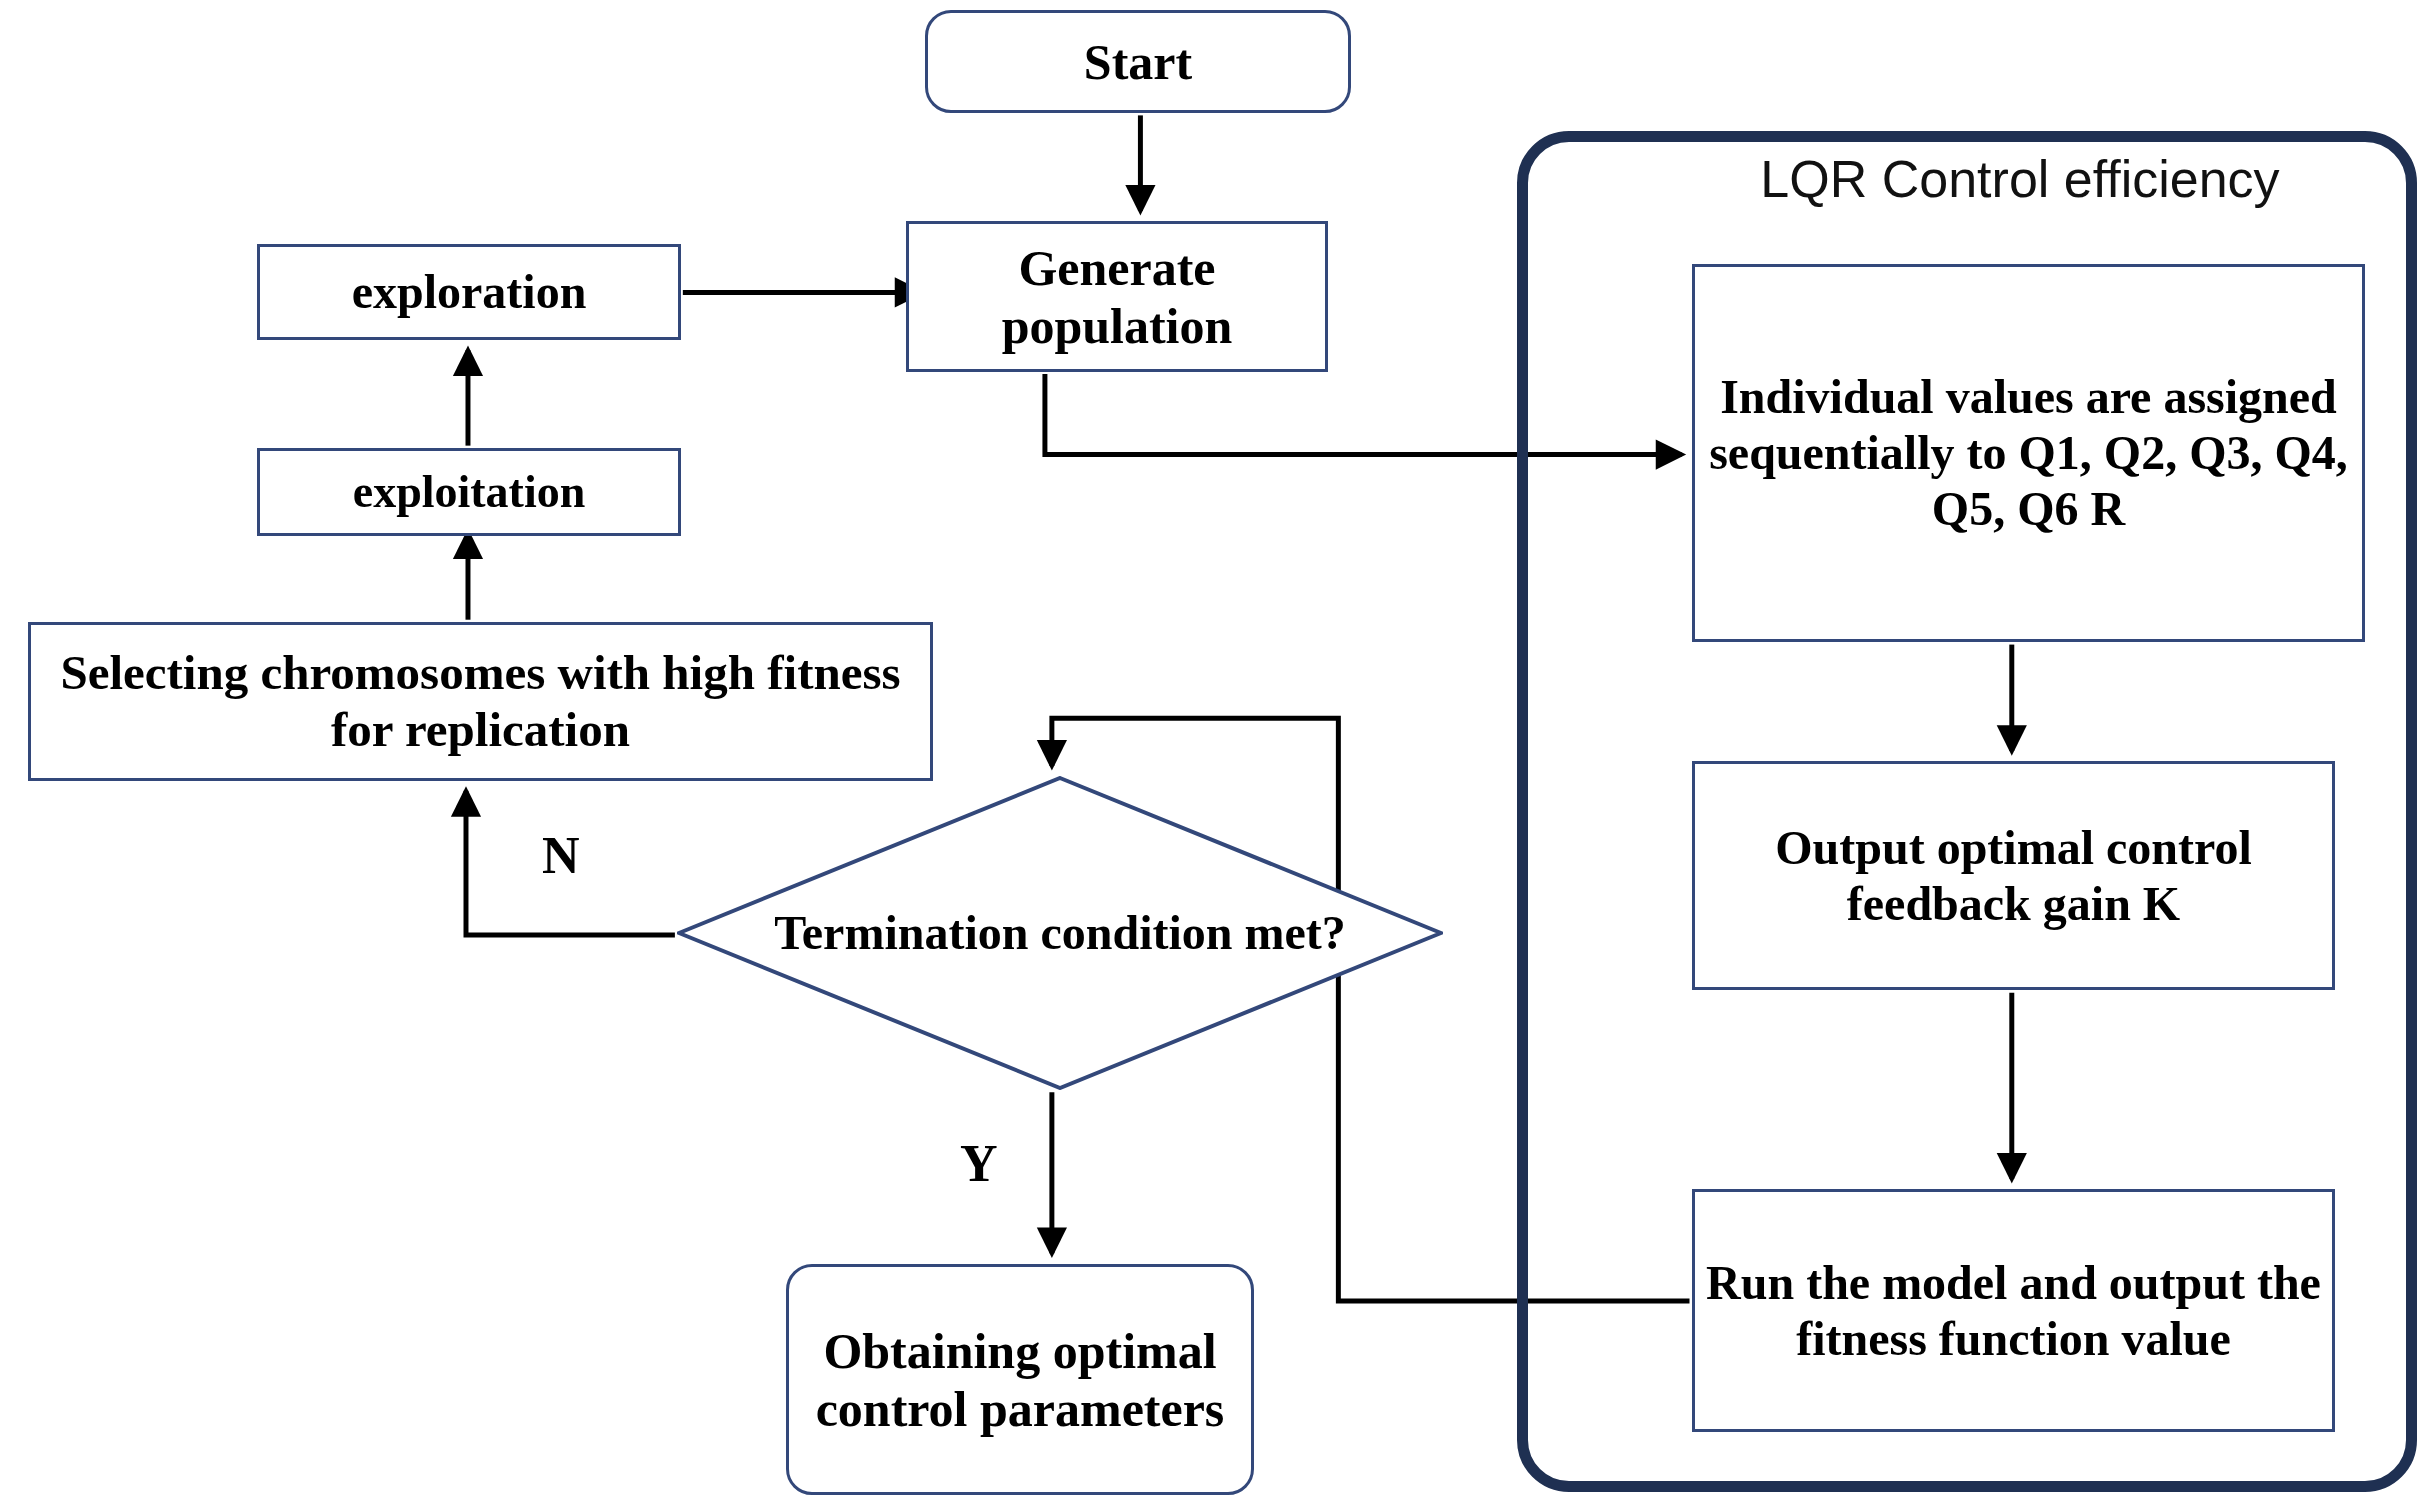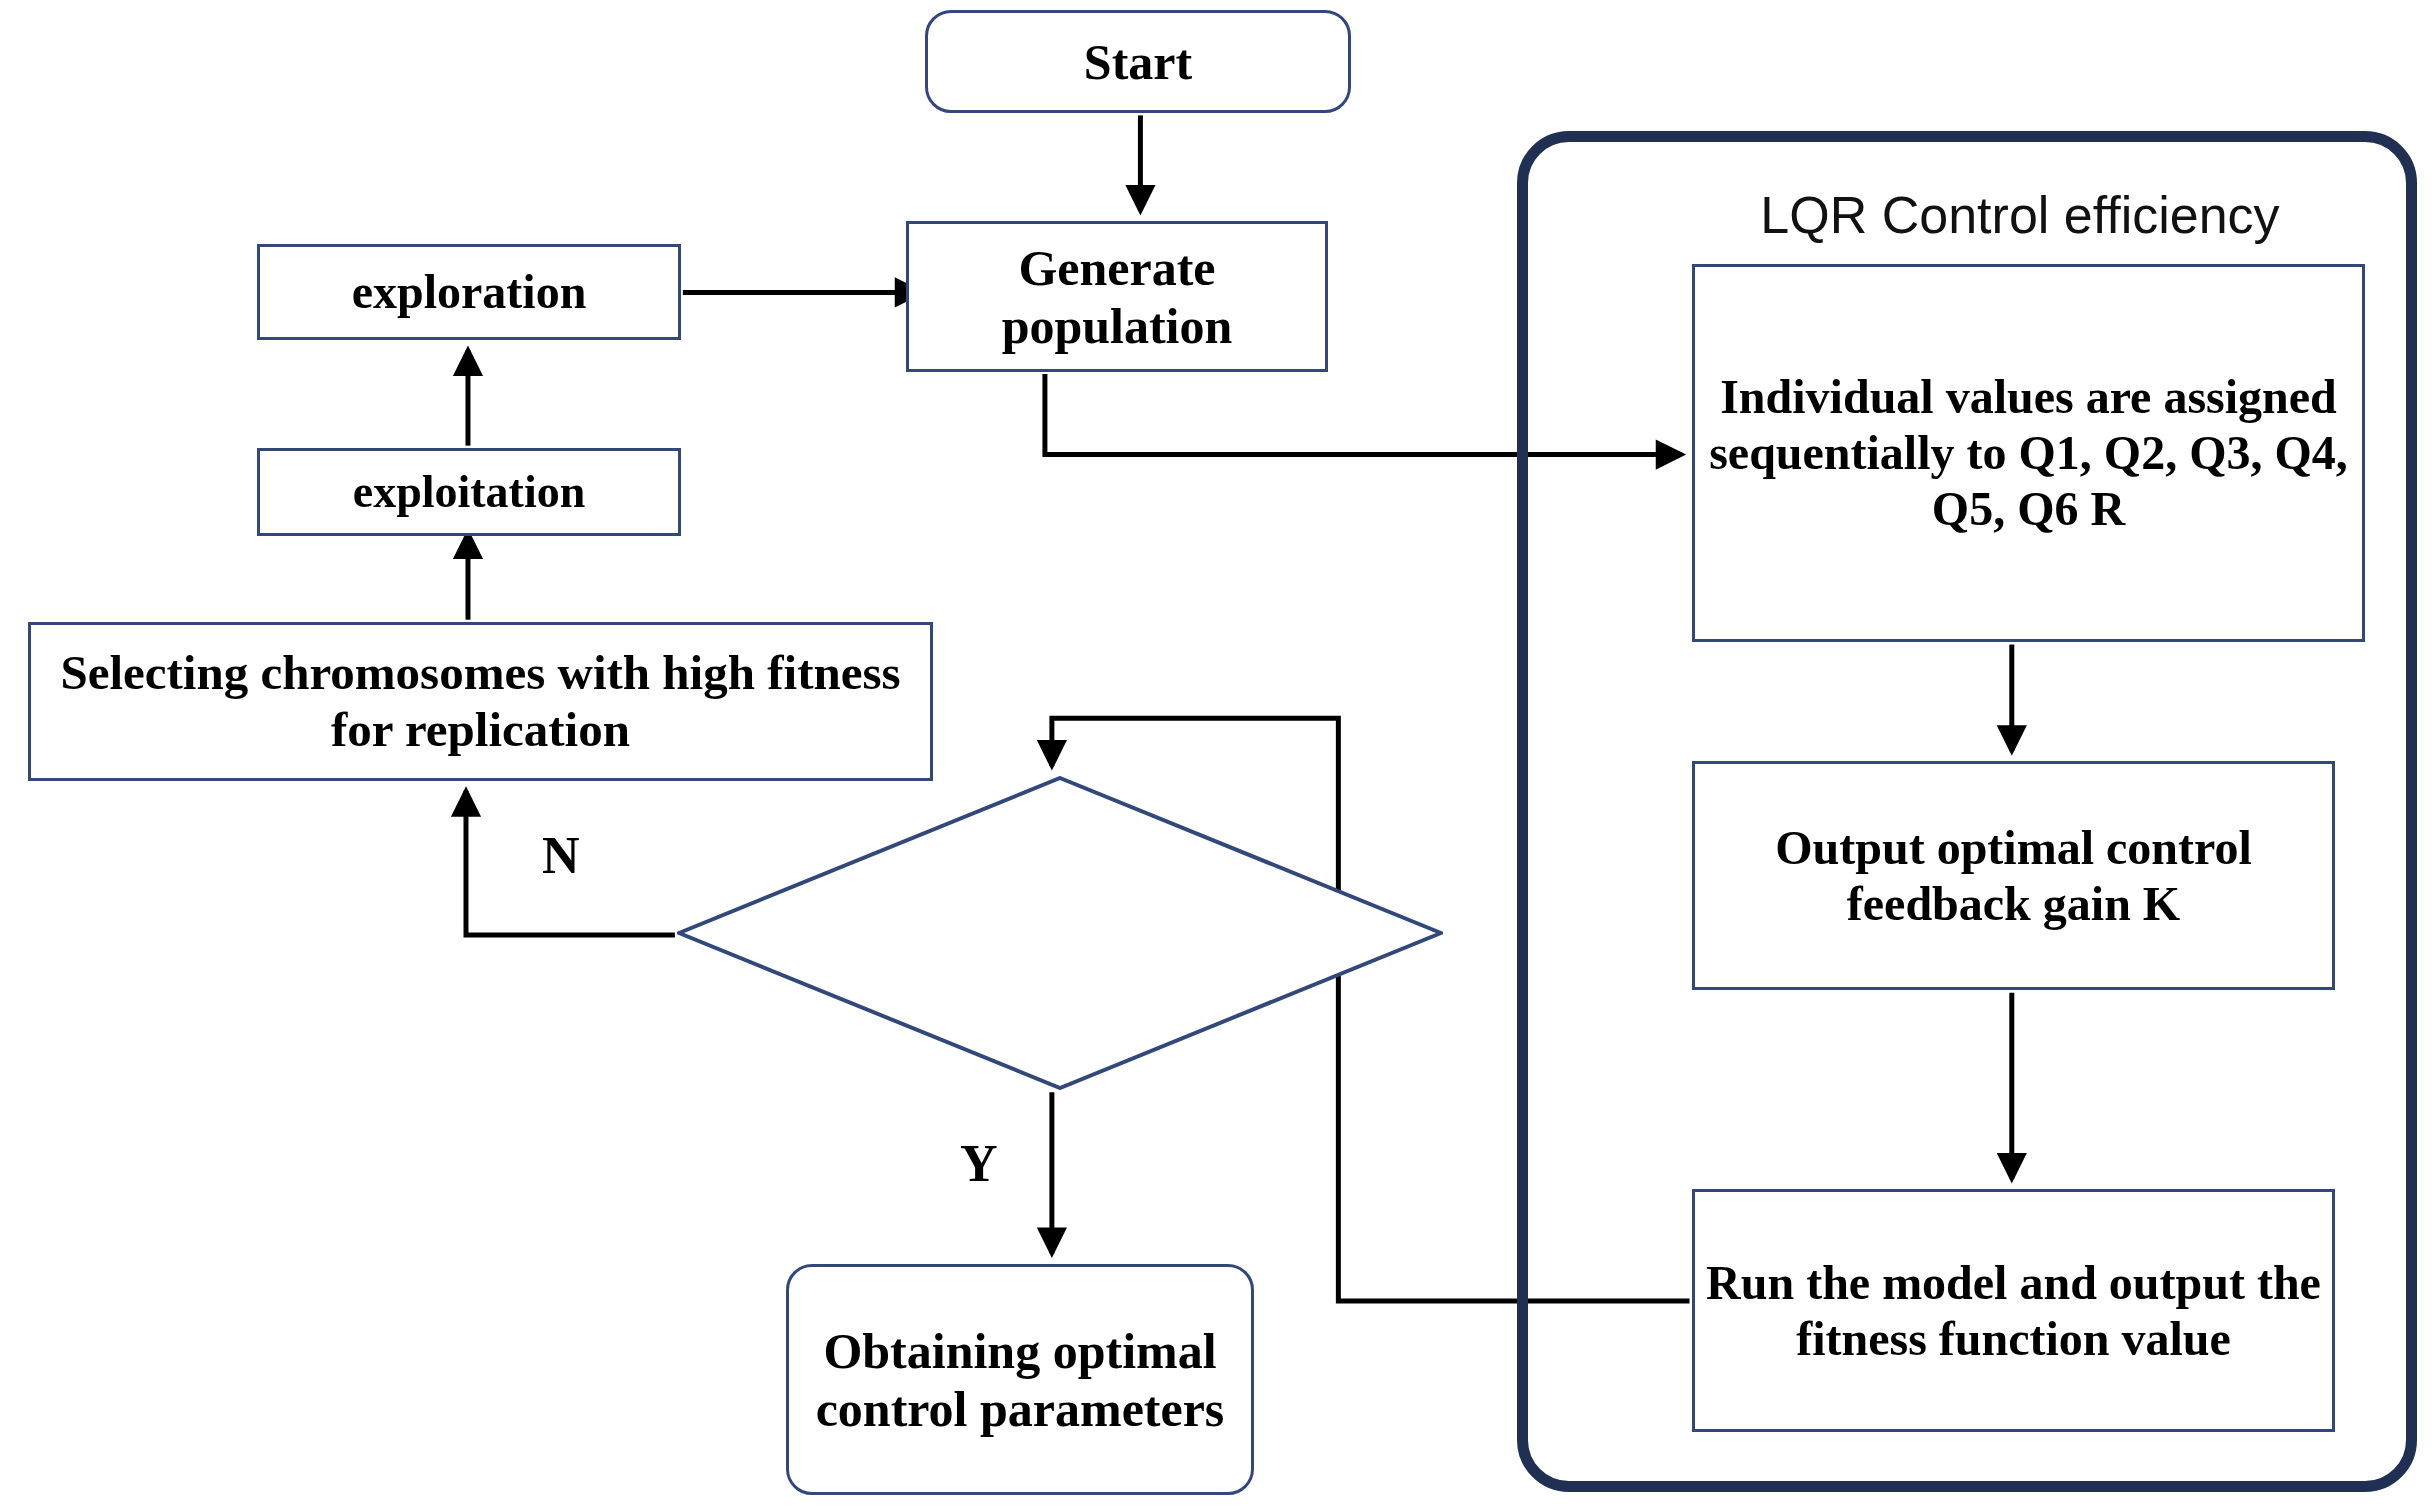--- a/index.html
+++ b/index.html
@@ -63,21 +63,20 @@
     position:absolute;
     left:1632px;top:149px;
     width:776px;
     text-align:center;
     font-family:"Liberation Sans","DejaVu Sans",sans-serif;
     font-weight:normal;
     font-size:52px;
     color:#111111;
     z-index:4;
     white-space:nowrap;
-    margin-top:36px;
   }
 
   
   .edge-label{
     position:absolute;
     font-family:"Liberation Serif","DejaVu Serif",serif;
     font-weight:bold;
     font-size:52px;
     color:#000000;
     z-index:4;
@@ -143,20 +142,21 @@
   </div>
 
   <div class="node" id="n-selecting">
     <span>Selecting chromosomes with high fitness for replication</span>
   </div>
 
   <div class="node diamond" id="n-terminate">
     <svg class="dshape" viewBox="0 0 770 316" preserveAspectRatio="none" xmlns="http://www.w3.org/2000/svg">
       <polygon points="385,2 768,158 385,314 2,158" fill="#ffffff" stroke="#33487a" stroke-width="4"></polygon>
     </svg>
+    <span class="dlabel">Termination condition met?</span>
   </div>
 
   <div class="node rounded" id="n-obtaining">
     <span>Obtaining optimal control parameters</span>
   </div>
 
   <div class="node" id="n-individual">
     <span>Individual values are assigned sequentially to Q1, Q2, Q3, Q4, Q5, Q6 R</span>
   </div>
 

